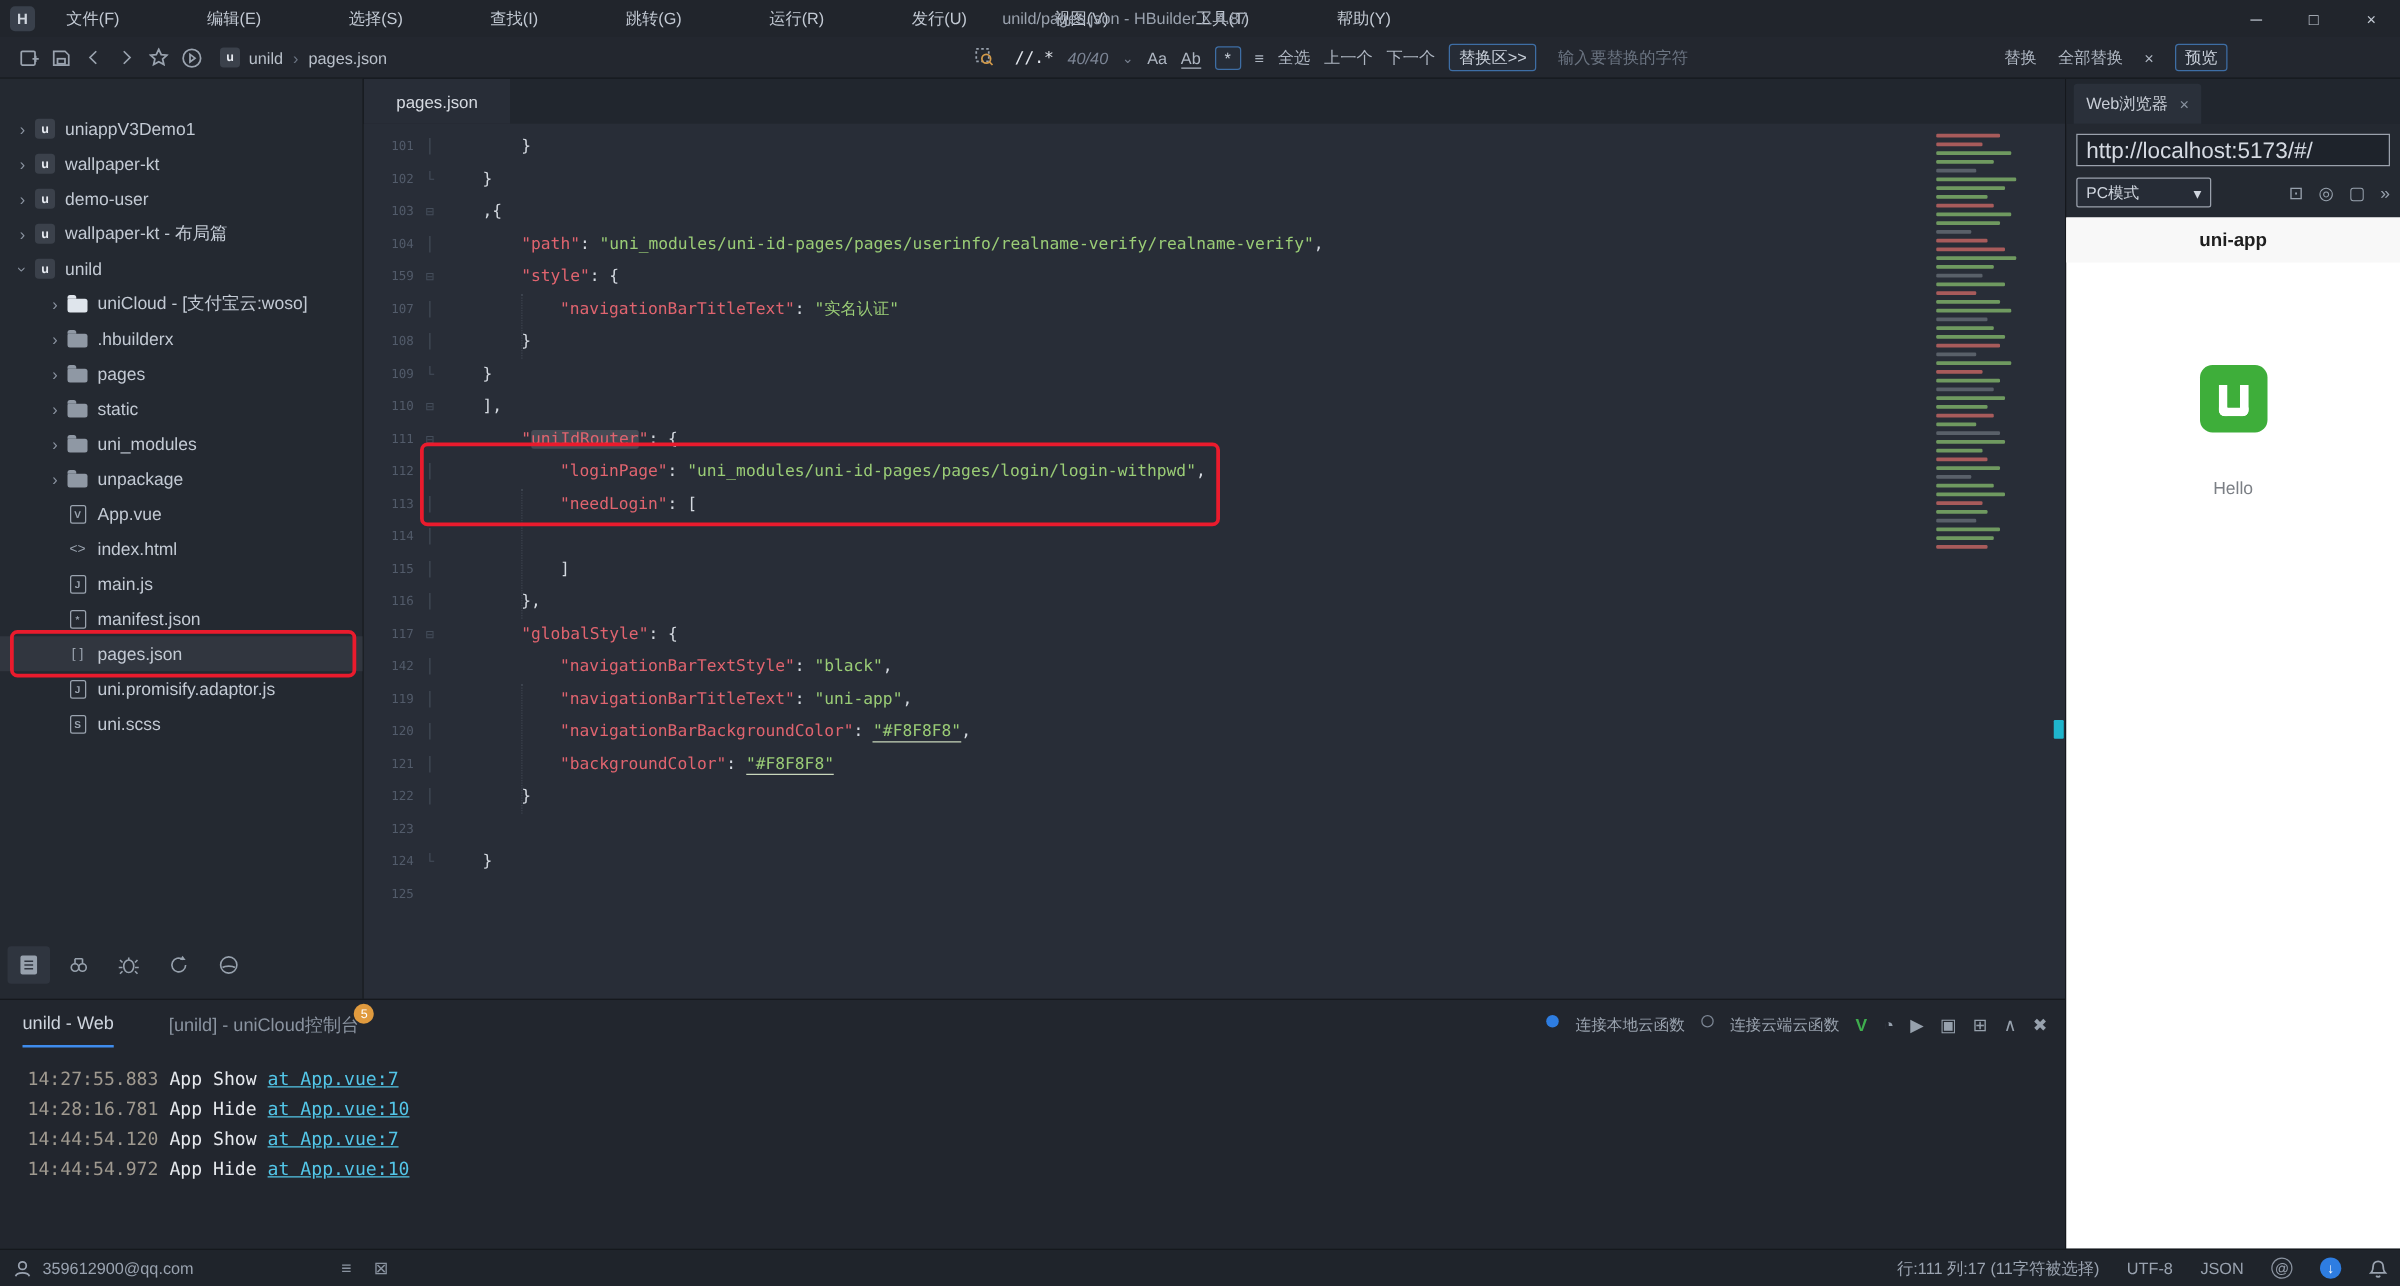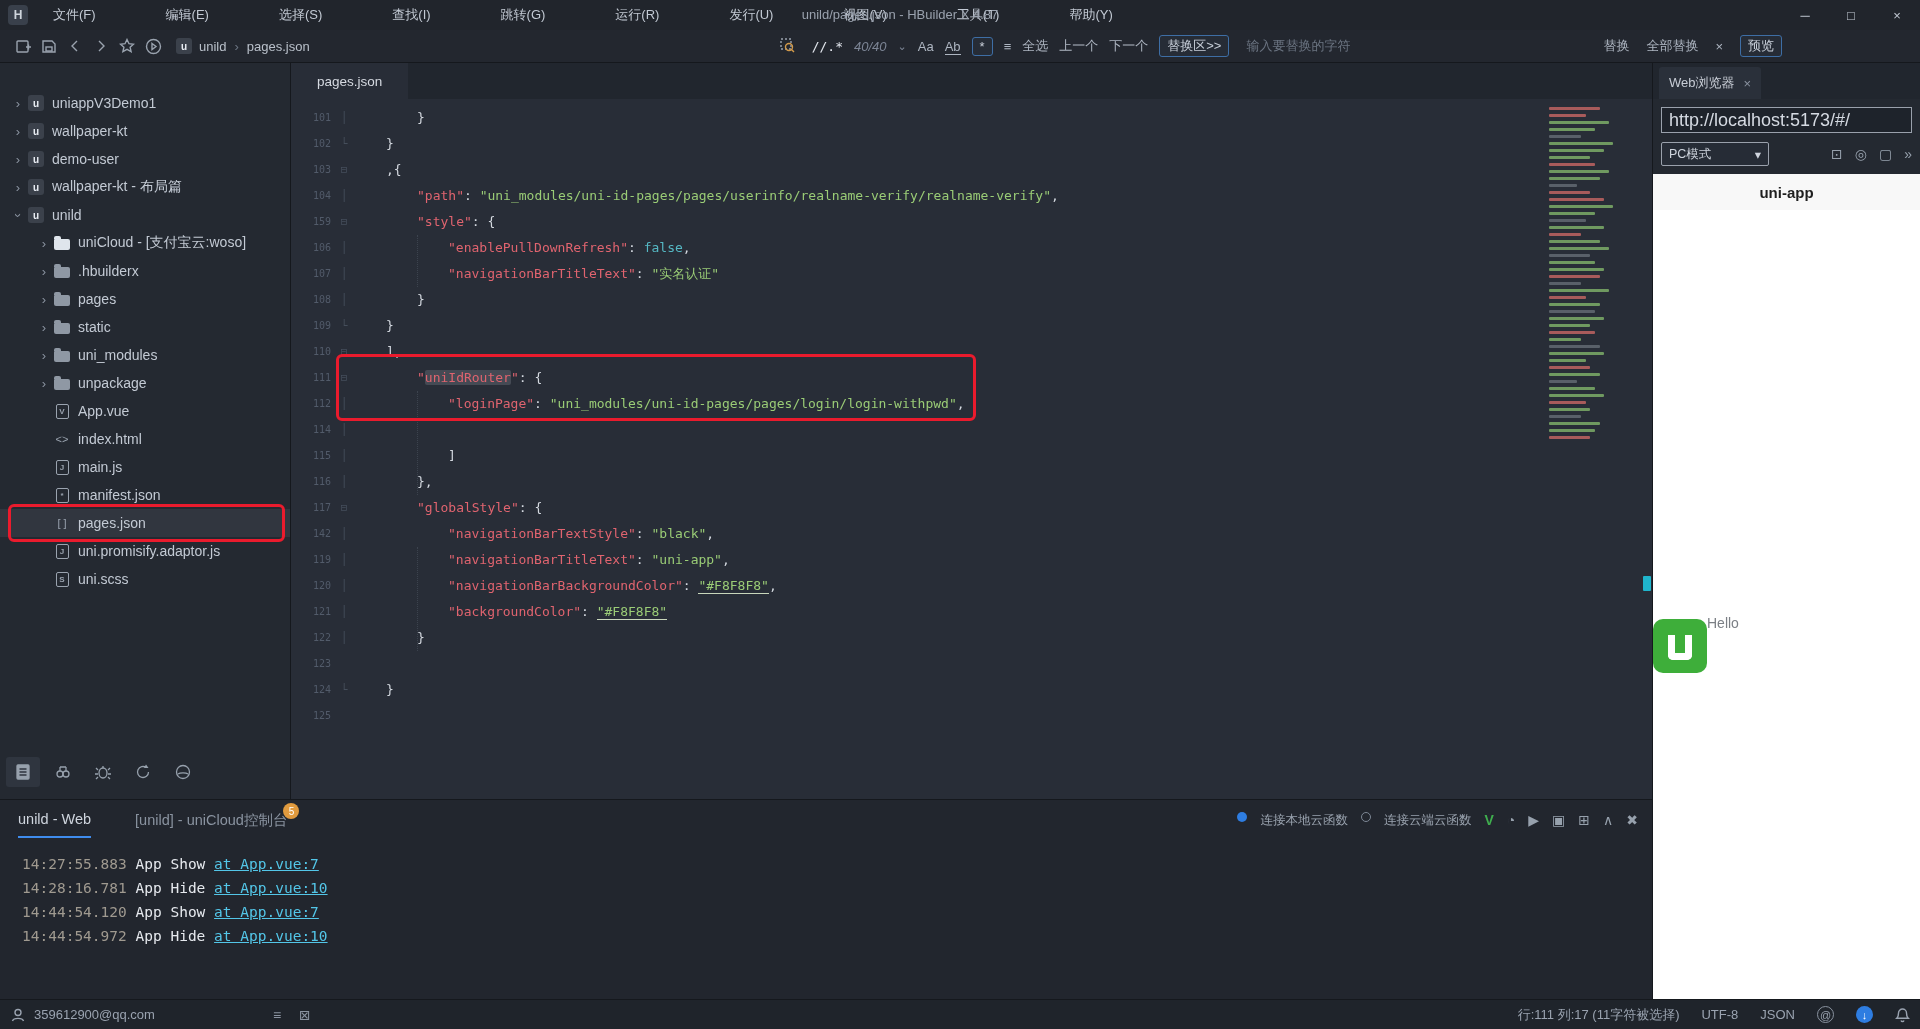--- a/index.html
+++ b/index.html
@@ -99,21 +99,21 @@
   .rp-tabs { height:36px; background:#21262e; display:flex; align-items:flex-end; }
   .rp-tab { background:#2a303a; color:#c8cdd6; font-size:13px; padding:7px 10px; margin-left:6px; display:flex; gap:9px; align-items:center; border-radius:3px 3px 0 0; }
   .rp-close { color:#8a93a0; }
   .rp-url-row { padding:8px 8px 4px 8px; }
   .rp-url { width:100%; height:26px; background:#1e232b; border:1px solid #9aa1ac; color:#d5dae2; font-size:18px; padding:0 7px; font-family:"Liberation Sans","DejaVu Sans",sans-serif; }
   .rp-mode-row { display:flex; align-items:center; padding:5px 8px 8px 8px; }
   .rp-select { width:108px; height:24px; border:1px solid #9aa1ac; border-radius:2px; color:#cfd5de; font-size:12.5px; display:flex; align-items:center; justify-content:space-between; padding:0 7px; background:#262c36; }
   .rp-icons { margin-left:auto; display:flex; gap:12px; color:#97a1ad; font-size:14px; }
   .webview { flex:1; background:#fff; display:flex; flex-direction:column; }
   .wv-nav { height:36px; background:#f8f8f8; display:flex; align-items:center; justify-content:center; color:#1f1f1f; font-size:15px; font-weight:bold; }
-  .wv-body { flex:1; display:flex; flex-direction:row; align-items:center; }
+  .wv-body { flex:1; display:flex; flex-direction:column; align-items:center; }
   .uni-logo { margin-top:82px; width:54px; height:54px; background:#3eae3a; border-radius:10px; display:flex; align-items:center; justify-content:center; }
   .uni-u { width:24px; height:25px; border:7px solid #fff; border-top:none; border-radius:0 0 5px 5px; margin-top:3px; }
   .wv-hello { margin-top:36px; color:#7b7f85; font-size:14px; }
 
   
   .statusbar { height:30px; background:#1f242b; border-top:1px solid #15181d; display:flex; align-items:center; padding:0 10px; font-size:13px; color:#9aa3b0; position:relative; }
   .sb-left { display:flex; align-items:center; gap:8px; }
   .sb-mini { margin-left:118px; display:flex; gap:18px; font-size:14px; color:#8a93a0; }
   .sb-right { margin-left:auto; display:flex; align-items:center; gap:22px; }
   .sb-circle { width:17px; height:17px; border-radius:50%; display:flex; align-items:center; justify-content:center; font-size:11px; }
@@ -387,27 +387,27 @@
         <div class="tabbar">
           <div class="etab">pages.json</div>
         </div>
         <div class="editor">
           <div class="code" id="code">
               <div class="cline"><span class="ln">101</span><span class="gut">│</span><span class="txt" style="padding-left: 60px;"><span class="tk-p">}</span></span></div>
               <div class="cline"><span class="ln">102</span><span class="gut">└</span><span class="txt" style="padding-left: 29px;"><span class="tk-p">}</span></span></div>
               <div class="cline"><span class="ln">103</span><span class="gut">⊟</span><span class="txt" style="padding-left: 29px;"><span class="tk-p">,{</span></span></div>
               <div class="cline"><span class="ln">104</span><span class="gut">│</span><span class="txt" style="padding-left: 60px;"><span class="tk-k">"path"</span><span class="tk-p">: </span><span class="tk-s">"uni_modules/uni-id-pages/pages/userinfo/realname-verify/realname-verify"</span><span class="tk-p">,</span></span></div>
               <div class="cline"><span class="ln">159</span><span class="gut">⊟</span><span class="txt" style="padding-left: 60px;"><span class="tk-k">"style"</span><span class="tk-p">: {</span></span></div>
-              <div class="cline"><span class="ln">106</span><span class="gut">│</span><span class="txt" style="padding-left: 91px;"><span class="tk-k">"enablePullDownRefresh"</span><span class="tk-p">: </span><span class="tk-b">false</span><span class="tk-p">,</span></span></div>
               <div class="cline"><span class="ln">107</span><span class="gut">│</span><span class="txt" style="padding-left: 91px;"><span class="tk-k">"navigationBarTitleText"</span><span class="tk-p">: </span><span class="tk-s">"实名认证"</span></span></div>
               <div class="cline"><span class="ln">108</span><span class="gut">│</span><span class="txt" style="padding-left: 60px;"><span class="tk-p">}</span></span></div>
               <div class="cline"><span class="ln">109</span><span class="gut">└</span><span class="txt" style="padding-left: 29px;"><span class="tk-p">}</span></span></div>
               <div class="cline"><span class="ln">110</span><span class="gut">⊟</span><span class="txt" style="padding-left: 29px;"><span class="tk-p">],</span></span></div>
               <div class="cline"><span class="ln">111</span><span class="gut">⊟</span><span class="txt" style="padding-left: 60px;"><span class="tk-k">"</span><span class="tk-hk">uniIdRouter</span><span class="tk-k">"</span><span class="tk-p">: {</span></span></div>
               <div class="cline"><span class="ln">112</span><span class="gut">│</span><span class="txt" style="padding-left: 91px;"><span class="tk-k">"loginPage"</span><span class="tk-p">: </span><span class="tk-s">"uni_modules/uni-id-pages/pages/login/login-withpwd"</span><span class="tk-p">,</span></span></div>
+              <div class="cline"><span class="ln">113</span><span class="gut">│</span><span class="txt" style="padding-left: 91px;"><span class="tk-k">"needLogin"</span><span class="tk-p">: [</span></span></div>
               <div class="cline"><span class="ln">114</span><span class="gut">│</span><span class="txt" style="padding-left: 91px;"></span></div>
               <div class="cline"><span class="ln">115</span><span class="gut">│</span><span class="txt" style="padding-left: 91px;"><span class="tk-p">]</span></span></div>
               <div class="cline"><span class="ln">116</span><span class="gut">│</span><span class="txt" style="padding-left: 60px;"><span class="tk-p">},</span></span></div>
               <div class="cline"><span class="ln">117</span><span class="gut">⊟</span><span class="txt" style="padding-left: 60px;"><span class="tk-k">"globalStyle"</span><span class="tk-p">: {</span></span></div>
               <div class="cline"><span class="ln">142</span><span class="gut">│</span><span class="txt" style="padding-left: 91px;"><span class="tk-k">"navigationBarTextStyle"</span><span class="tk-p">: </span><span class="tk-s">"black"</span><span class="tk-p">,</span></span></div>
               <div class="cline"><span class="ln">119</span><span class="gut">│</span><span class="txt" style="padding-left: 91px;"><span class="tk-k">"navigationBarTitleText"</span><span class="tk-p">: </span><span class="tk-s">"uni-app"</span><span class="tk-p">,</span></span></div>
               <div class="cline"><span class="ln">120</span><span class="gut">│</span><span class="txt" style="padding-left: 91px;"><span class="tk-k">"navigationBarBackgroundColor"</span><span class="tk-p">: </span><span class="tk-su">"#F8F8F8"</span><span class="tk-p">,</span></span></div>
               <div class="cline"><span class="ln">121</span><span class="gut">│</span><span class="txt" style="padding-left: 91px;"><span class="tk-k">"backgroundColor"</span><span class="tk-p">: </span><span class="tk-su">"#F8F8F8"</span></span></div>
               <div class="cline"><span class="ln">122</span><span class="gut">│</span><span class="txt" style="padding-left: 60px;"><span class="tk-p">}</span></span></div>
               <div class="cline"><span class="ln">123</span><span class="gut"></span><span class="txt" style="padding-left: 29px;"></span></div>

